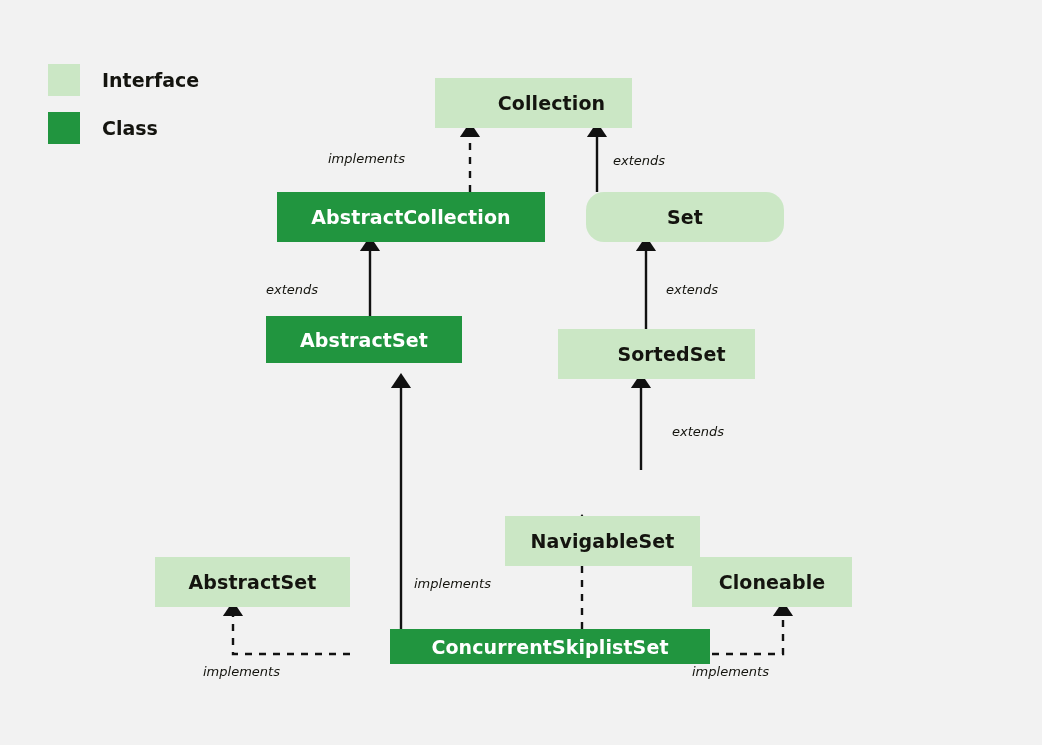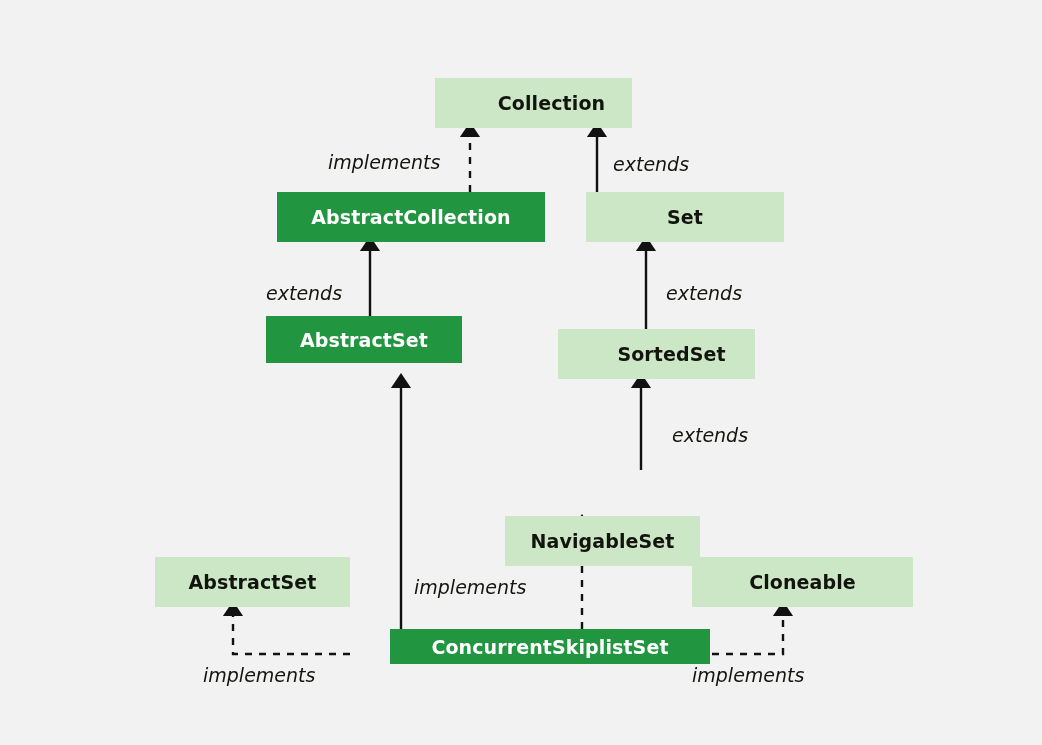--- a/index.html
+++ b/index.html
@@ -43,21 +43,21 @@
     background: #cbe7c5;
     color: #14140f;
   }
   .node.cls {
     background: #21953f;
     color: #ffffff;
     margin-left: 40px;
   }
   .edge-label {
     position: absolute;
-    font-size: 19px;
+    font-size: 13px;
     font-style: italic;
     color: #15150f;
     white-space: nowrap;
     font-family: "DejaVu Sans", "Liberation Sans", sans-serif;
   }
   #legend {
     position: absolute;
     left: 48px;
     top: 62px;
     width: 260px;
@@ -100,44 +100,54 @@
         <path d="M370,329 L370,248" fill="none" stroke="#111111" stroke-width="2.4" stroke-linecap="butt" marker-end="url(#arrowhead)"></path>
         <path d="M646,329 L646,248" fill="none" stroke="#111111" stroke-width="2.4" stroke-linecap="butt" marker-end="url(#arrowhead)"></path>
         <path d="M641,470 L641,385" fill="none" stroke="#111111" stroke-width="2.4" stroke-linecap="butt" marker-end="url(#arrowhead)"></path>
         <path d="M401,629 L401,385" fill="none" stroke="#111111" stroke-width="2.4" stroke-linecap="butt" marker-end="url(#arrowhead)"></path>
         <path d="M582,629 L582,526" fill="none" stroke="#111111" stroke-width="2.4" stroke-linecap="butt" stroke-dasharray="7,7" marker-end="url(#arrowhead)"></path>
         <path d="M350,654 L233,654 L233,613" fill="none" stroke="#111111" stroke-width="2.4" stroke-linecap="butt" stroke-dasharray="7,7" marker-end="url(#arrowhead)"></path>
         <path d="M670,654 L783,654 L783,613" fill="none" stroke="#111111" stroke-width="2.4" stroke-linecap="butt" stroke-dasharray="7,7" marker-end="url(#arrowhead)"></path>
       </g>
   </svg>
 
+  <div id="legend">
+    <div class="legend-row">
+      <span class="legend-swatch iface"></span>
+      <span class="legend-text">Interface</span>
+    </div>
+    <div class="legend-row">
+      <span class="legend-swatch cls"></span>
+      <span class="legend-text">Class</span>
+    </div>
+  </div>
 
   <div id="node-layer">
       <div class="node iface" style="left: 435px; top: 78px; width: 197px; height: 50px; padding-left: 36px;">
         <span>Collection</span>
       </div>
       <div class="node cls" style="left: 237px; top: 192px; width: 268px; height: 50px;">
         <span>AbstractCollection</span>
       </div>
-      <div class="node iface" style="left: 586px; top: 192px; width: 198px; height: 50px;">
+      <div class="node iface" style="left: 586px; top: 192px; width: 198px; height: 50px; border-radius: 18px;">
         <span>Set</span>
       </div>
       <div class="node cls" style="left: 226px; top: 316px; width: 196px; height: 47px;">
         <span>AbstractSet</span>
       </div>
       <div class="node iface" style="left: 558px; top: 329px; width: 197px; height: 50px; padding-left: 30px;">
         <span>SortedSet</span>
       </div>
       <div class="node iface" style="left: 505px; top: 470px; width: 195px; height: 50px; margin-top: 46px;">
         <span>NavigableSet</span>
       </div>
       <div class="node iface" style="left: 155px; top: 557px; width: 195px; height: 50px;">
         <span>AbstractSet</span>
       </div>
-      <div class="node iface" style="left: 692px; top: 557px; width: 221px; height: 50px;">
+      <div class="node iface" style="left: 692px; top: 557px; width: 160px; height: 50px;">
         <span>Cloneable</span>
       </div>
       <div class="node cls" style="left: 350px; top: 629px; width: 320px; height: 35px;">
         <span>ConcurrentSkiplistSet</span>
       </div>
     </div>
   <div id="label-layer">
       <div class="edge-label" style="left: 328px; top: 151px;">implements</div>
       <div class="edge-label" style="left: 613px; top: 153px;">extends</div>
       <div class="edge-label" style="left: 266px; top: 282px;">extends</div>

